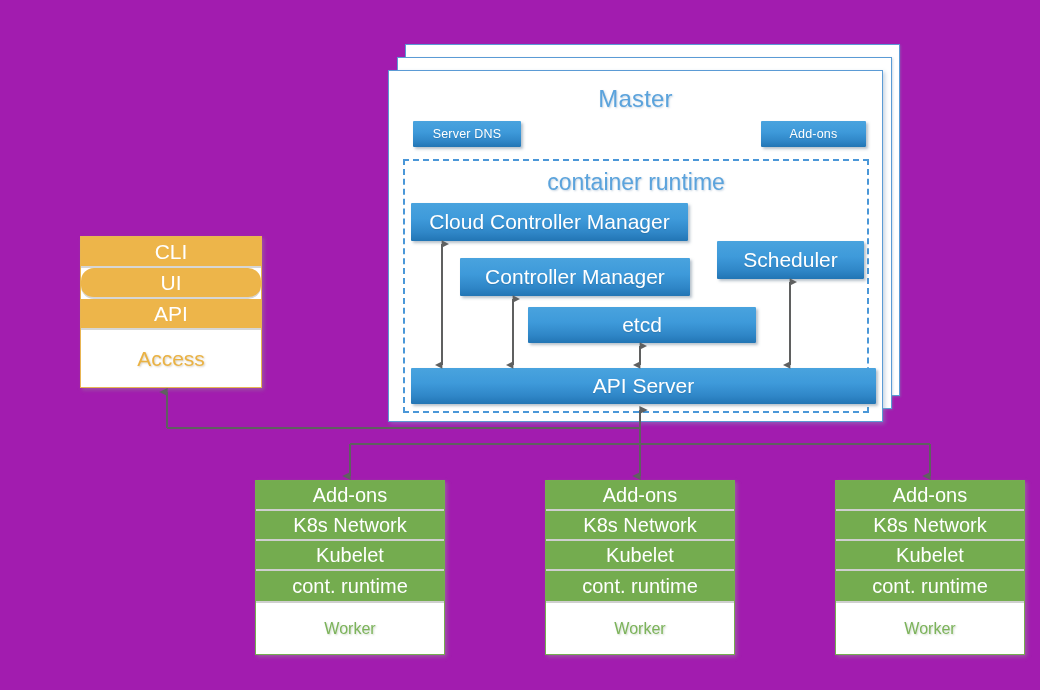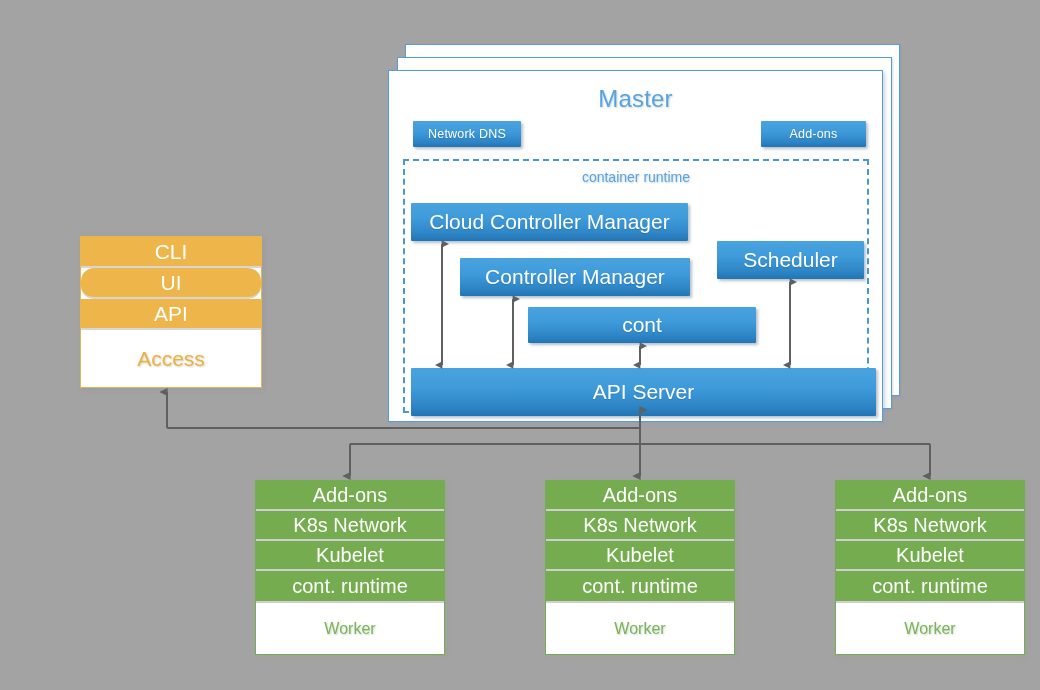--- a/index.html
+++ b/index.html
@@ -8,21 +8,21 @@
     padding: 0;
     background: #ffffff;
   }
   body {
     font-family: "Liberation Sans", sans-serif;
   }
   #canvas {
     position: relative;
     width: 1040px;
     height: 690px;
-    background: #a3a3a3;
+    background: #a21caf;
     overflow: hidden;
   }
 
   
   .abs { position: absolute; box-sizing: border-box; }
 
   
   .card {
     border: 1px solid #5b9bd5;
     background: #ffffff;
@@ -48,21 +48,21 @@
   .dashed-region {
     border: 2px dashed #4a97d8;
     background: transparent;
   }
   .dashed-title {
     position: absolute;
     left: 0; right: 0;
     top: 8px;
     text-align: center;
     color: #5ba3dc;
-    font-size: 14px;
+    font-size: 23px;
     text-shadow: 1px 1px 2px rgba(170,190,210,.7);
   }
 
   
   .bluebox {
     background: linear-gradient(to bottom, #49a3de 0%, #3e9ada 42%, #2f86c7 78%, #2275b4 100%);
     color: #ffffff;
     display: flex;
     align-items: center;
     justify-content: center;
@@ -150,47 +150,47 @@
 <div id="canvas">
 
   <div class="abs card card-back2" style="left:405px; top:44px; width:495px; height:352px;"></div>
   <div class="abs card card-back1" style="left:397px; top:57px; width:495px; height:352px;"></div>
 
   <div class="abs card card-front" style="left:388px; top:70px; width:495px; height:352px;">
 
     <div class="master-title">Master</div>
 
     <div class="abs bluebox small" style="left:24px; top:50px; width:108px; height:26px;">
-      <span>Network DNS</span>
+      <span>Server DNS</span>
     </div>
     <div class="abs bluebox small" style="left:372px; top:50px; width:105px; height:26px;">
       <span>Add-ons</span>
     </div>
 
     <div class="abs dashed-region" style="left:14px; top:88px; width:466px; height:254px;">
       <div class="dashed-title">container runtime</div>
     </div>
 
     <div class="abs bluebox" style="left:22px; top:132px; width:277px; height:38px;">
       <span>Cloud Controller Manager</span>
     </div>
 
     <div class="abs bluebox" style="left:71px; top:187px; width:230px; height:38px;">
       <span>Controller Manager</span>
     </div>
 
     <div class="abs bluebox" style="left:139px; top:236px; width:228px; height:36px;">
-      <span>cont</span>
+      <span>etcd</span>
     </div>
 
     <div class="abs bluebox" style="left:328px; top:170px; width:147px; height:38px;">
       <span>Scheduler</span>
     </div>
 
-    <div class="abs bluebox" style="left:22px; top:297px; width:465px; height:48px;">
+    <div class="abs bluebox" style="left:22px; top:297px; width:465px; height:36px;">
       <span>API Server</span>
     </div>
 
     <svg id="inner-wires" viewBox="0 0 495 352" style="width:495px;height:352px;">
       <defs>
         <marker id="ah-up" markerWidth="9" markerHeight="9" refX="4.5" refY="7.6" orient="auto" markerUnits="userSpaceOnUse">
           <path d="M4.5,0.6 L8.2,8 L0.8,8 Z" fill="#5f6060"></path>
         </marker>
         <marker id="ah-dn" markerWidth="9" markerHeight="9" refX="4.5" refY="1.4" orient="auto" markerUnits="userSpaceOnUse">
           <path d="M4.5,8.4 L0.8,1 L8.2,1 Z" fill="#5f6060"></path>

